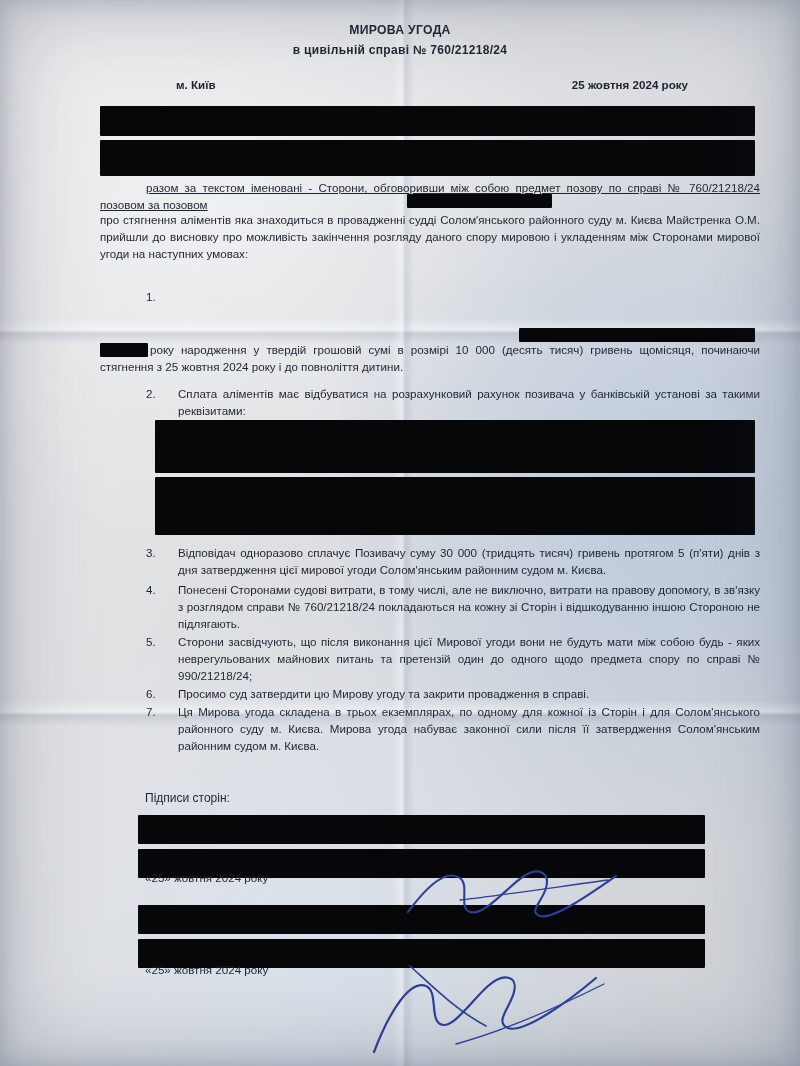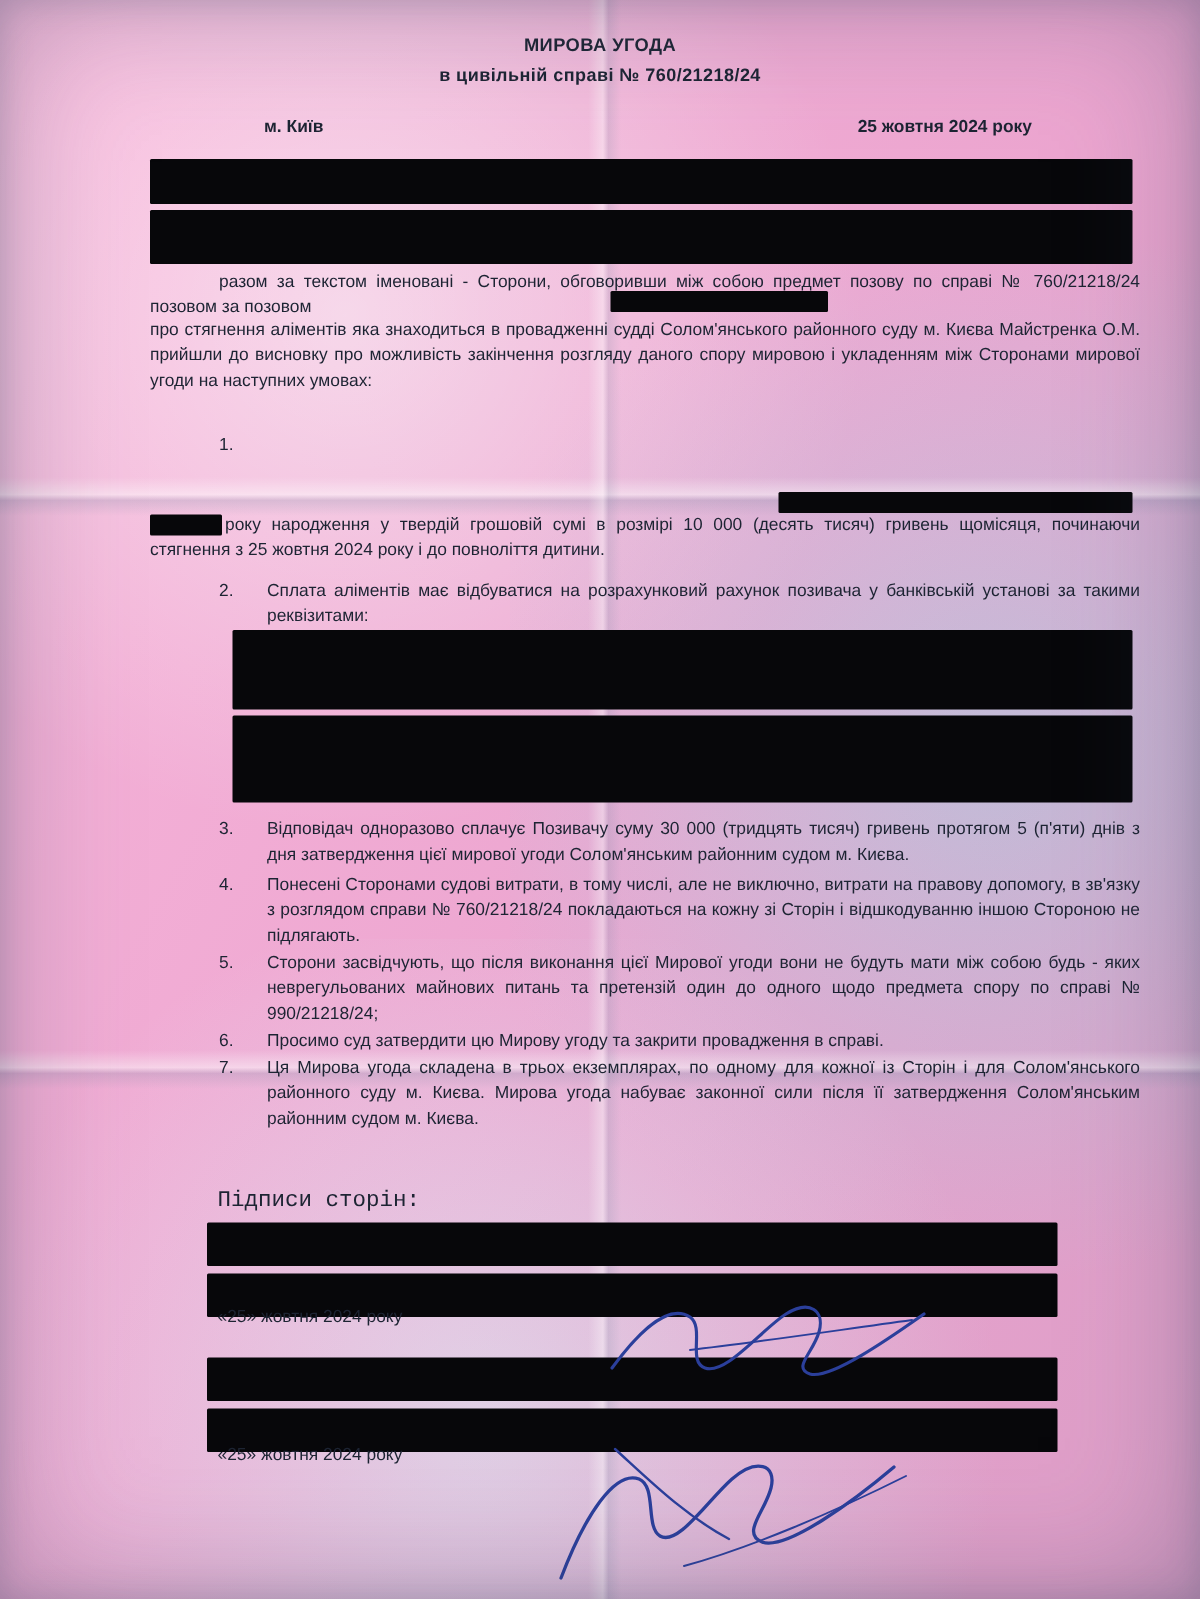--- a/index.html
+++ b/index.html
@@ -12,21 +12,21 @@
     height: 1066px;
     overflow: hidden;
     font-family: "Liberation Sans", sans-serif;
   }
 
   
   .photo {
     position: relative;
     width: 800px;
     height: 1066px;
-    background: #f9a8d4;
+    background: #e5e5e5;
     overflow: hidden;
   }
   
   .light-a, .light-b, .light-c, .light-d {
     position: absolute;
     pointer-events: none;
   }
   .light-a {
     left: -120px; top: -140px; width: 700px; height: 700px;
     background: radial-gradient(circle at 50% 50%, rgba(255,255,255,0.55), rgba(255,255,255,0) 70%);
@@ -85,37 +85,37 @@
     position: absolute;
     left: 100px;
     width: 660px;
     text-align: justify;
   }
 
   p.par {
     margin: 0 0 1px 0;
     text-align: justify;
   }
-  .indent { text-indent: 46px; }
+  .indent { text-indent: 46px; text-decoration: underline; }
   .num-item {
     display: flex;
     gap: 0;
     align-items: flex-start;
     margin-bottom: 1px;
   }
   .num-item .num {
     width: 78px;
     flex: 0 0 78px;
     text-align: left;
     padding-left: 46px;
     box-sizing: border-box;
   }
   .num-item .txt { flex: 1 1 auto; text-align: justify; }
 
-  .sig-label { font-size: 15px; font-family: Liberation Mono, monospace; }
+  .sig-label { font-size: 12px; }
   .sig-date  { font-size: 11.6px; }
 
   
   .redact {
     position: absolute;
     background: #07070a;
     border-radius: 1px;
   }
 
   

